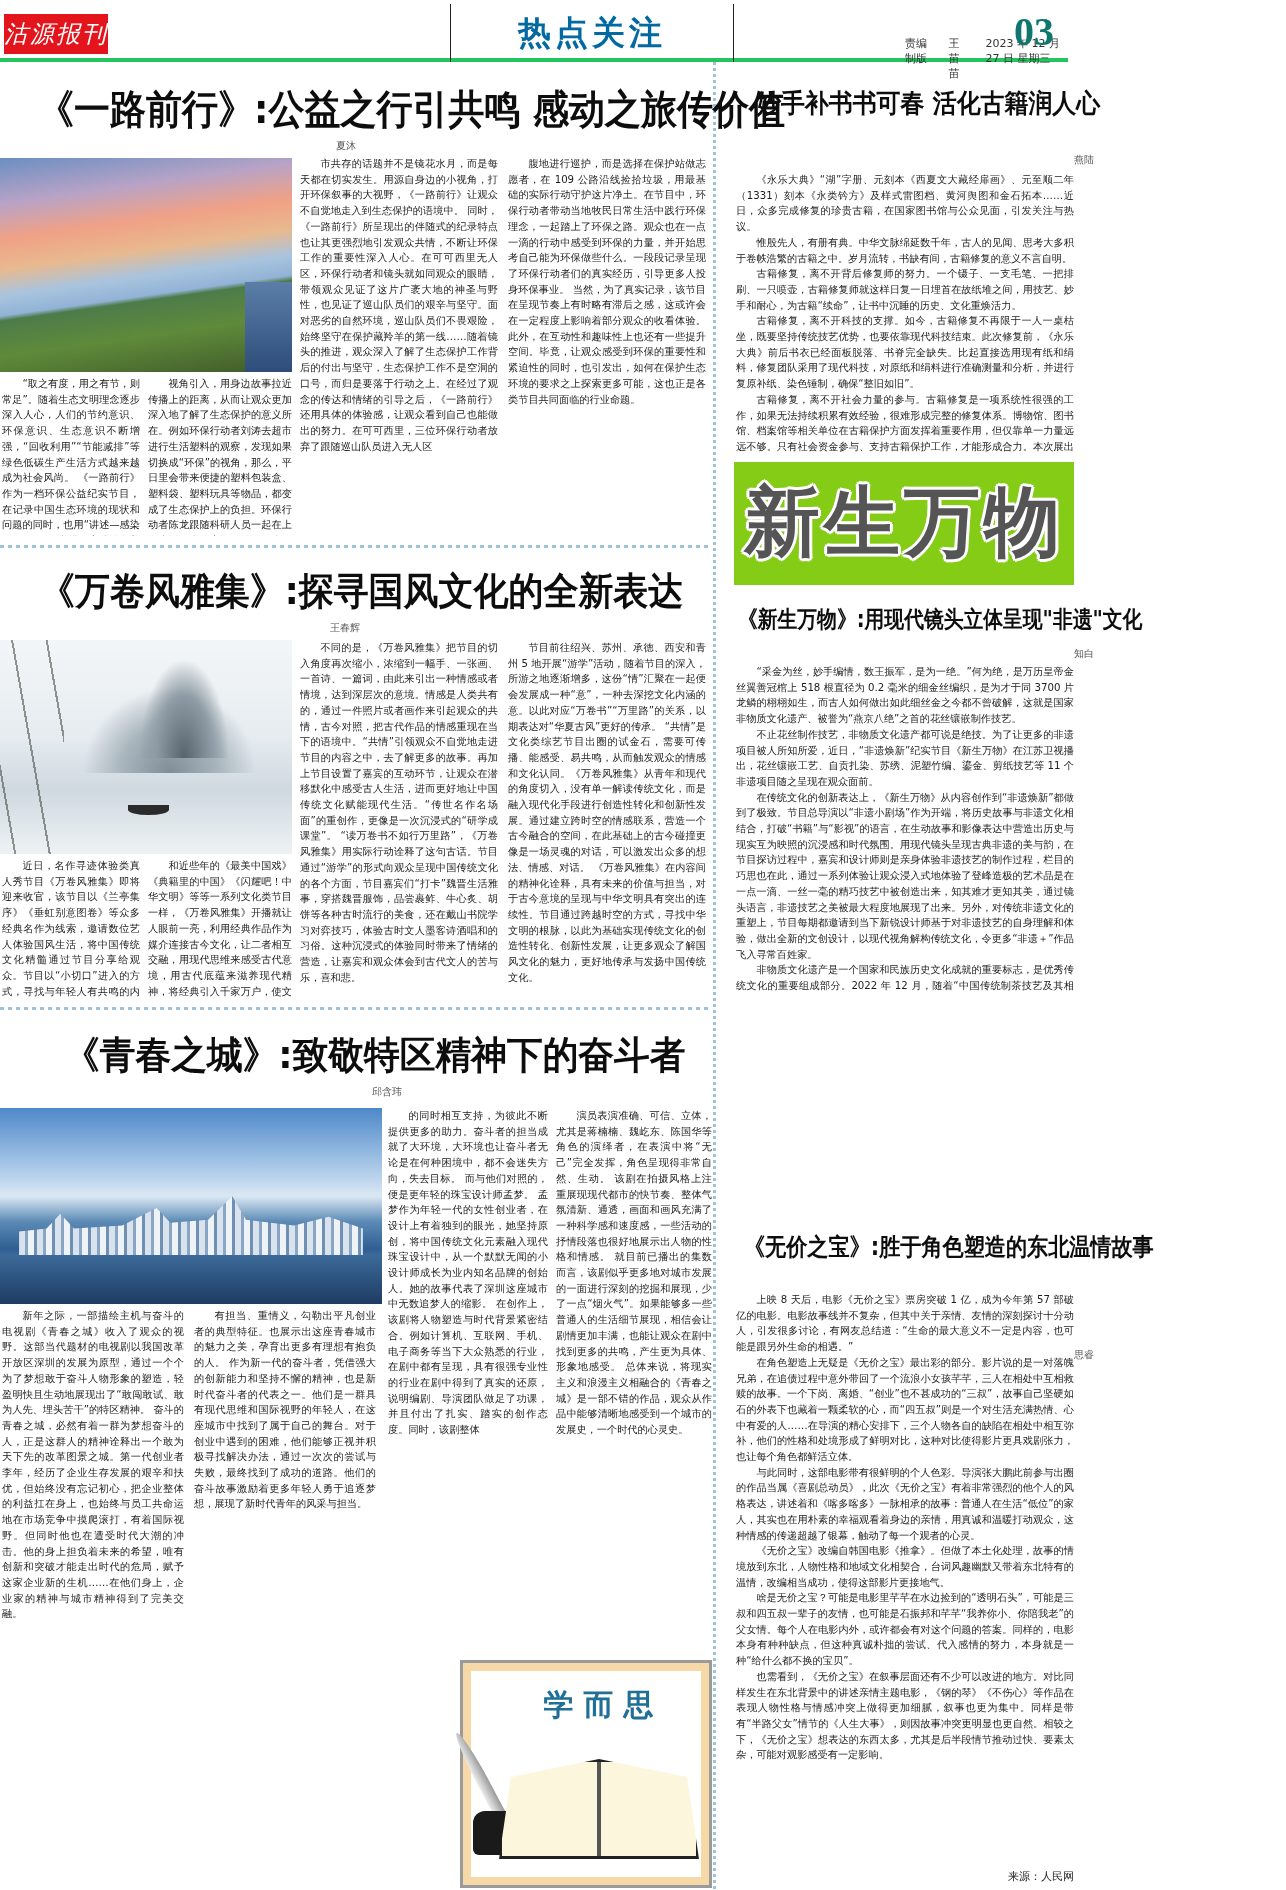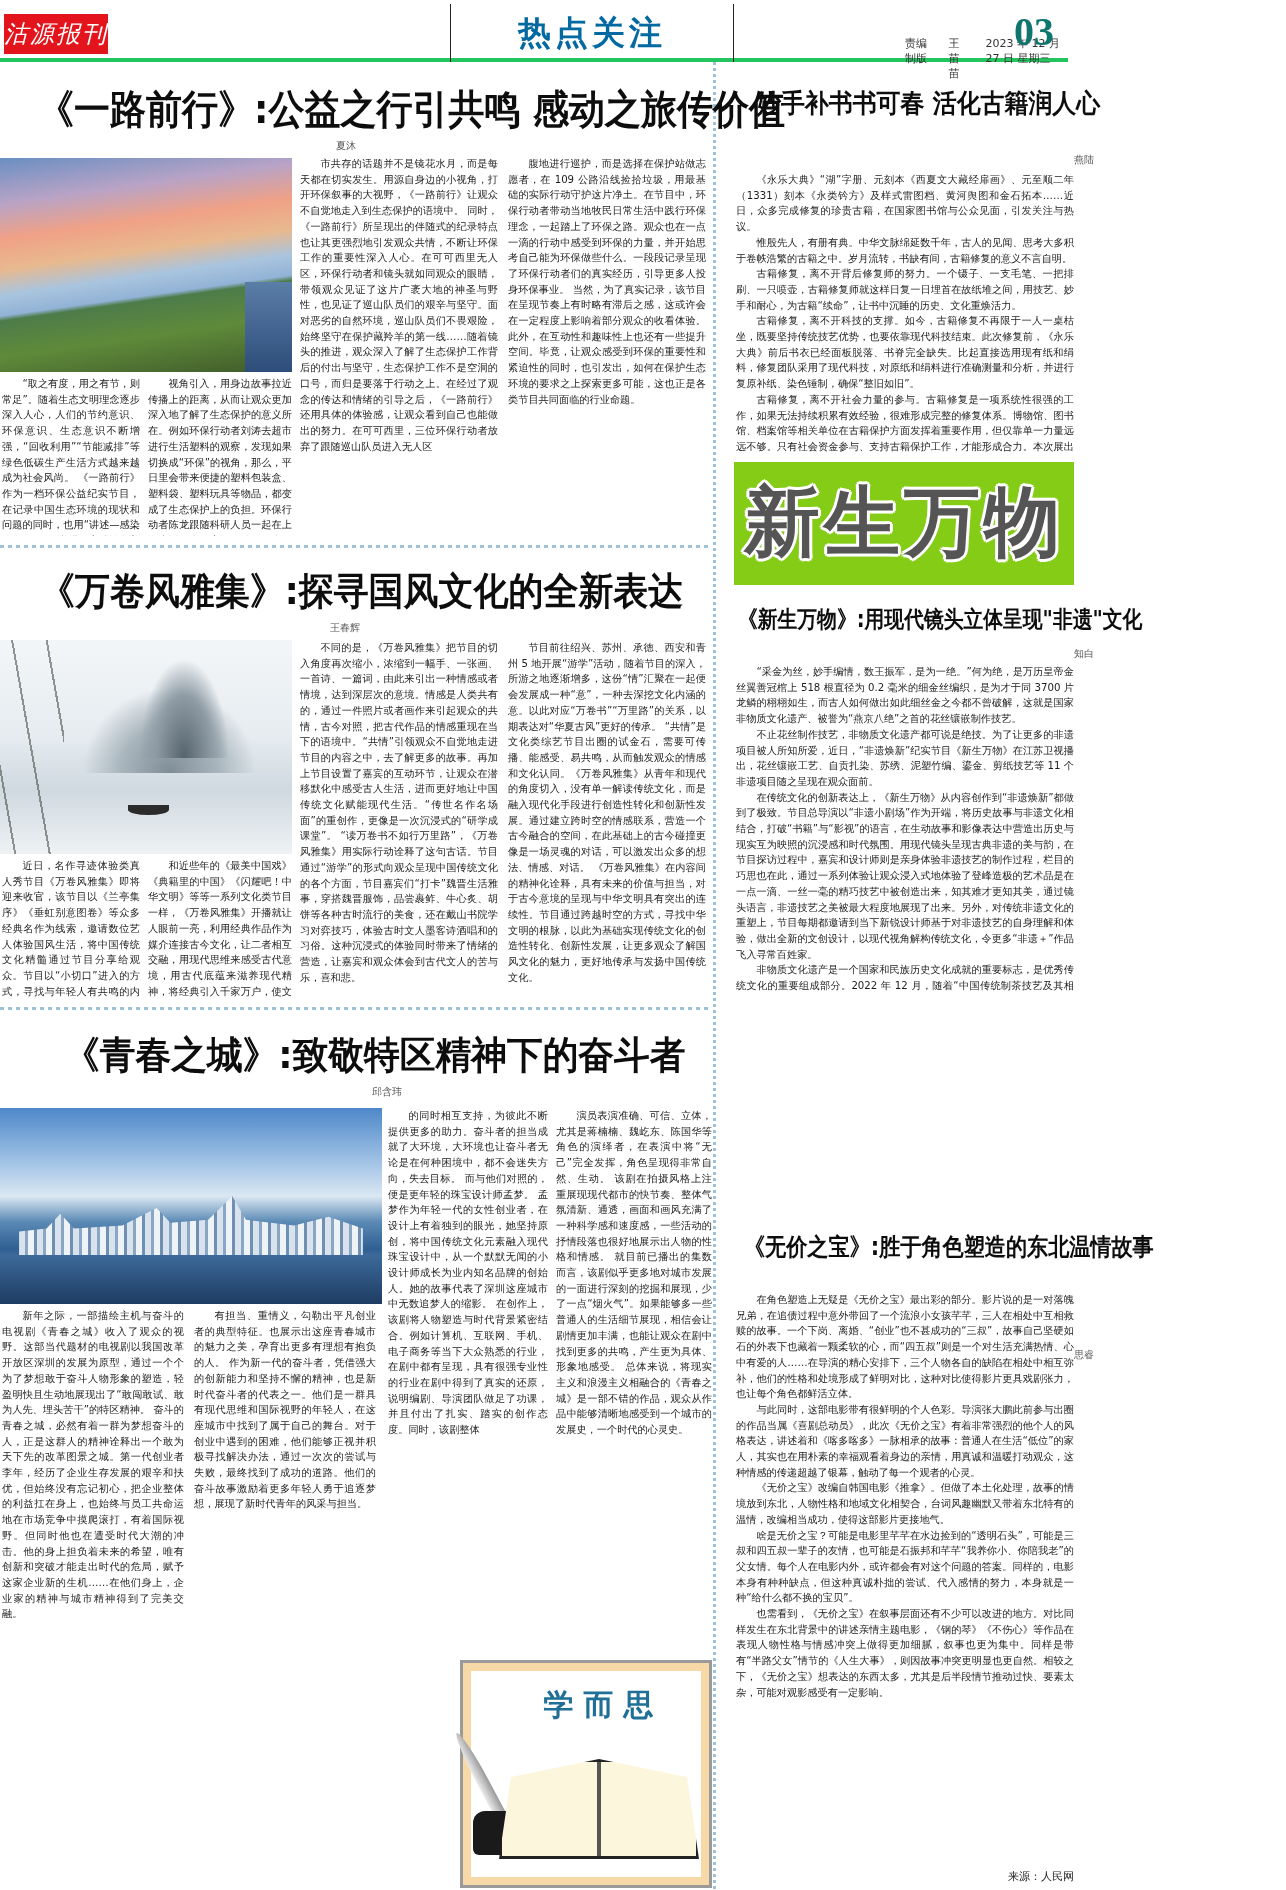--- a/index.html
+++ b/index.html
@@ -246,20 +246,21 @@
     <div class="quill"></div>
     <div class="inkwell"></div>
     <div class="book"></div>
   </div>
 </div>
 
 <section>
   <h1 class="headline" style="left:744px;top:1231px;font-size:24px;transform:scaleX(0.88);">《无价之宝》:胜于角色塑造的东北温情故事</h1>
   <div class="byline" style="left:1074px;top:1348px;">思睿</div>
   <div class="col" style="left:736px;top:1292px;width:338px;height:574px;">
+    <p>上映 8 天后，电影《无价之宝》票房突破 1 亿，成为今年第 57 部破亿的电影。电影故事线并不复杂，但其中关于亲情、友情的深刻探讨十分动人，引发很多讨论，有网友总结道：“生命的最大意义不一定是内容，也可能是跟另外生命的相遇。”</p>
     <p>在角色塑造上无疑是《无价之宝》最出彩的部分。影片说的是一对落魄兄弟，在追债过程中意外带回了一个流浪小女孩芊芊，三人在相处中互相救赎的故事。一个下岗、离婚、“创业”也不甚成功的“三叔”，故事自己坚硬如石的外表下也藏着一颗柔软的心，而“四五叔”则是一个对生活充满热情、心中有爱的人……在导演的精心安排下，三个人物各自的缺陷在相处中相互弥补，他们的性格和处境形成了鲜明对比，这种对比使得影片更具戏剧张力，也让每个角色都鲜活立体。</p>
     <p>与此同时，这部电影带有很鲜明的个人色彩。导演张大鹏此前参与出圈的作品当属《喜剧总动员》，此次《无价之宝》有着非常强烈的他个人的风格表达，讲述着和《喀多喀多》一脉相承的故事：普通人在生活“低位”的家人，其实也在用朴素的幸福观看着身边的亲情，用真诚和温暖打动观众，这种情感的传递超越了银幕，触动了每一个观者的心灵。</p>
     <p>《无价之宝》改编自韩国电影《推拿》。但做了本土化处理，故事的情境放到东北，人物性格和地域文化相契合，台词风趣幽默又带着东北特有的温情，改编相当成功，使得这部影片更接地气。</p>
     <p>啥是无价之宝？可能是电影里芊芊在水边捡到的“透明石头”，可能是三叔和四五叔一辈子的友情，也可能是石振邦和芊芊“我养你小、你陪我老”的父女情。每个人在电影内外，或许都会有对这个问题的答案。同样的，电影本身有种种缺点，但这种真诚朴拙的尝试、代入感情的努力，本身就是一种“给什么都不换的宝贝”。</p>
     <p>也需看到，《无价之宝》在叙事层面还有不少可以改进的地方。对比同样发生在东北背景中的讲述亲情主题电影，《钢的琴》《不伤心》等作品在表现人物性格与情感冲突上做得更加细腻，叙事也更为集中。同样是带有“半路父女”情节的《人生大事》，则因故事冲突更明显也更自然。相较之下，《无价之宝》想表达的东西太多，尤其是后半段情节推动过快、要素太杂，可能对观影感受有一定影响。</p>
   </div>
   <div class="source" style="right:212px;">来源：人民网</div>
 </section>
 
 </body></html>

